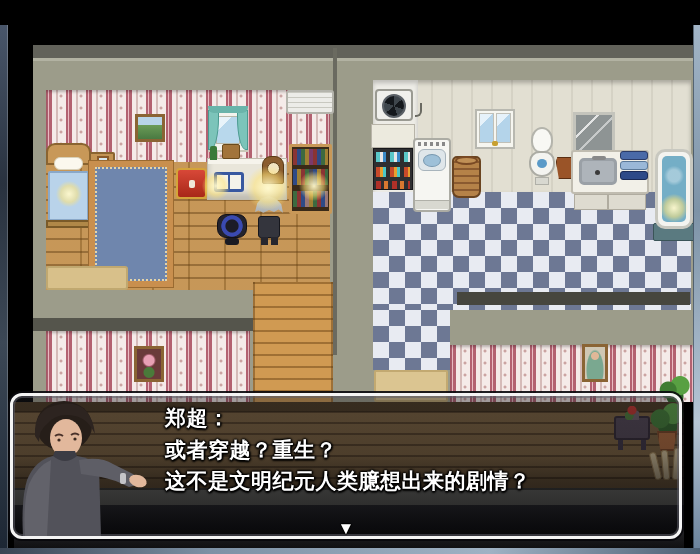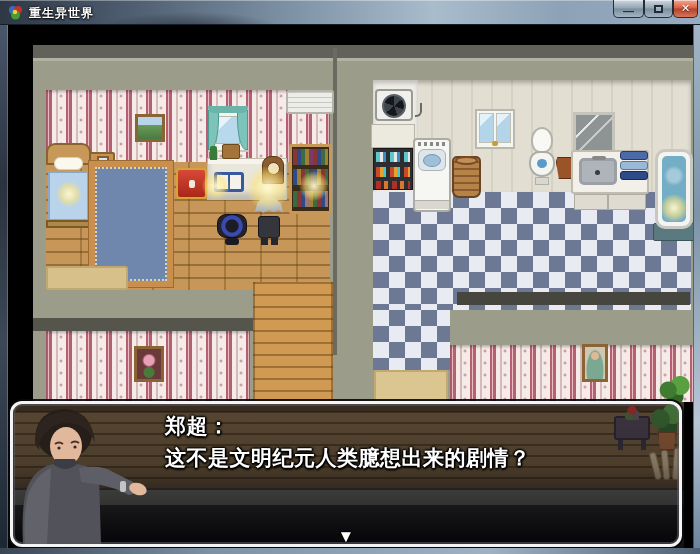--- a/index.html
+++ b/index.html
@@ -75,40 +75,20 @@
     text-shadow:1.5px 0 2px #000,-1.5px 0 2px #000,0 1.5px 2px #000,0 -1.5px 2px #000,1px 1px 2px #000;}
   .continue-arrow{position:absolute;left:50%;transform:translateX(-50%);bottom:-1px;
     font-size:17px;color:#fff;line-height:1;
     text-shadow:1px 0 1px #000,-1px 0 1px #000,0 1px 1px #000,0 -1px 1px #000;}
 </style>
 </head>
 <body>
 
 <div class="window">
 
-  <div class="titlebar">
-    <span class="app-icon">
-      <svg width="17" height="17" viewBox="0 0 17 17">
-        <circle cx="6" cy="6" r="4" fill="#3a6ac8"></circle>
-        <circle cx="11" cy="6" r="4" fill="#c23030"></circle>
-        <circle cx="8.5" cy="11" r="4.5" fill="#4a9a34"></circle>
-        <circle cx="8" cy="8" r="2.2" fill="#f0d040"></circle>
-      </svg>
-    </span>
-    <span class="win-title">重生异世界</span>
-    <div class="cap-btn cap-min">
-      <span class="glyph-min">—</span>
-    </div>
-    <div class="cap-btn cap-max">
-      <span class="glyph-max-box"></span>
-    </div>
-    <div class="cap-btn cap-close">
-      <span class="glyph-close">✕</span>
-    </div>
-  </div>
 
   <div class="client">
 
     <div class="abs wall" style="left:25px;top:20px;width:660px;height:357px;"></div>
     <div class="abs" style="left:25px;top:20px;width:660px;height:13px;background:#62625a;"></div>
     <div class="abs" style="left:25px;top:33px;width:660px;height:3px;background:#b2b2a2;"></div>
 
     <div class="abs wallpaper" style="left:38px;top:65px;width:284px;height:72px;"></div>
     <div class="abs woodfloor" style="left:38px;top:137px;width:284px;height:128px;"></div>
     <div class="abs" style="left:325px;top:23px;width:4px;height:307px;background:#6a6a60;"></div>
@@ -270,21 +250,21 @@
     <div class="abs" style="left:642px;top:375px;width:34px;height:52px;">
       <div class="abs" style="left:0;top:0;width:34px;height:34px;background-image:radial-gradient(circle at 30% 55%,#3f7c32 9px,rgba(0,0,0,0) 10px),radial-gradient(circle at 68% 40%,#58a042 10px,rgba(0,0,0,0) 11px),radial-gradient(circle at 52% 78%,#2f6426 9px,rgba(0,0,0,0) 10px);"></div>
       <div class="abs" style="left:7px;top:31px;width:20px;height:20px;background:#b06838;border:2px solid #7a4220;clip-path:polygon(0 0,100% 0,82% 100%,18% 100%);"></div>
     </div>
     <div class="abs" style="left:644px;top:423px;width:30px;height:34px;">
       <div class="abs" style="left:0;top:4px;width:7px;height:28px;background:#d8c49a;border:1px solid #a88a58;border-radius:3px;transform:rotate(-14deg);"></div>
       <div class="abs" style="left:10px;top:2px;width:7px;height:30px;background:#d8c49a;border:1px solid #a88a58;border-radius:3px;transform:rotate(-5deg);"></div>
       <div class="abs" style="left:21px;top:0;width:7px;height:32px;background:#d8c49a;border:1px solid #a88a58;border-radius:3px;transform:rotate(4deg);"></div>
     </div>
 
-    <div class="abs dialog-box" style="left:2px;top:376px;width:672px;height:146px;">
+    <div class="abs dialog-box" style="left:2px;top:368px;width:672px;height:146px;">
       <div class="abs" style="left:4px;top:2px;width:132px;height:138px;">
         <svg width="132" height="138" viewBox="0 0 132 138">
           <ellipse cx="47" cy="28" rx="28" ry="25" fill="#261e19"></ellipse>
           <ellipse cx="49" cy="40" rx="16" ry="19" fill="#e2b89c"></ellipse>
           <path d="M18,38 Q16,10 44,6 Q74,2 78,36 Q70,20 58,18 Q40,14 30,26 Q22,32 22,44 Z" fill="#2d2420"></path>
           <path d="M38,38 q4,-3 8,0" stroke="#4a322a" stroke-width="2" fill="none"></path>
           <path d="M54,37 q4,-3 8,0" stroke="#4a322a" stroke-width="2" fill="none"></path>
           <circle cx="42" cy="42" r="1.6" fill="#3a2820"></circle>
           <circle cx="58" cy="41" r="1.6" fill="#3a2820"></circle>
           <path d="M46,55 q4,2 8,0" stroke="#b07860" stroke-width="2" fill="none"></path>
@@ -292,20 +272,21 @@
           <path d="M10,82 Q18,62 36,58 L60,58 Q76,60 82,70 L84,138 L6,138 Q4,102 10,82 Z" fill="#52525a"></path>
           <path d="M12,86 Q20,68 34,62 L30,138 L8,138 Q6,104 12,86 Z" fill="#62626a"></path>
           <path d="M36,58 Q48,68 60,58 L58,53 L38,53 Z" fill="#3c3c44"></path>
           <path d="M62,62 Q84,58 96,66 L116,76 Q123,80 120,87 L112,89 Q96,81 84,79 L64,76 Z" fill="#5e5e66"></path>
           <rect x="103" y="75" width="6" height="11" rx="2" fill="#c4c4c8"></rect>
           <ellipse cx="121" cy="83" rx="9" ry="6" fill="#e2b89c" transform="rotate(18 121 83)"></ellipse>
         </svg>
       </div>
       <div class="abs" style="left:152px;top:6px;width:510px;">
         <div class="dlg-line">郑超：</div>
+        <div class="dlg-line">或者穿越？重生？</div>
         <div class="dlg-line">这不是文明纪元人类臆想出来的剧情？</div>
       </div>
       <div class="continue-arrow">▼</div>
     </div>
 
   </div>
 
   <div class="b-left"></div>
   <div class="b-right"></div>
   <div class="b-bottom"></div>

